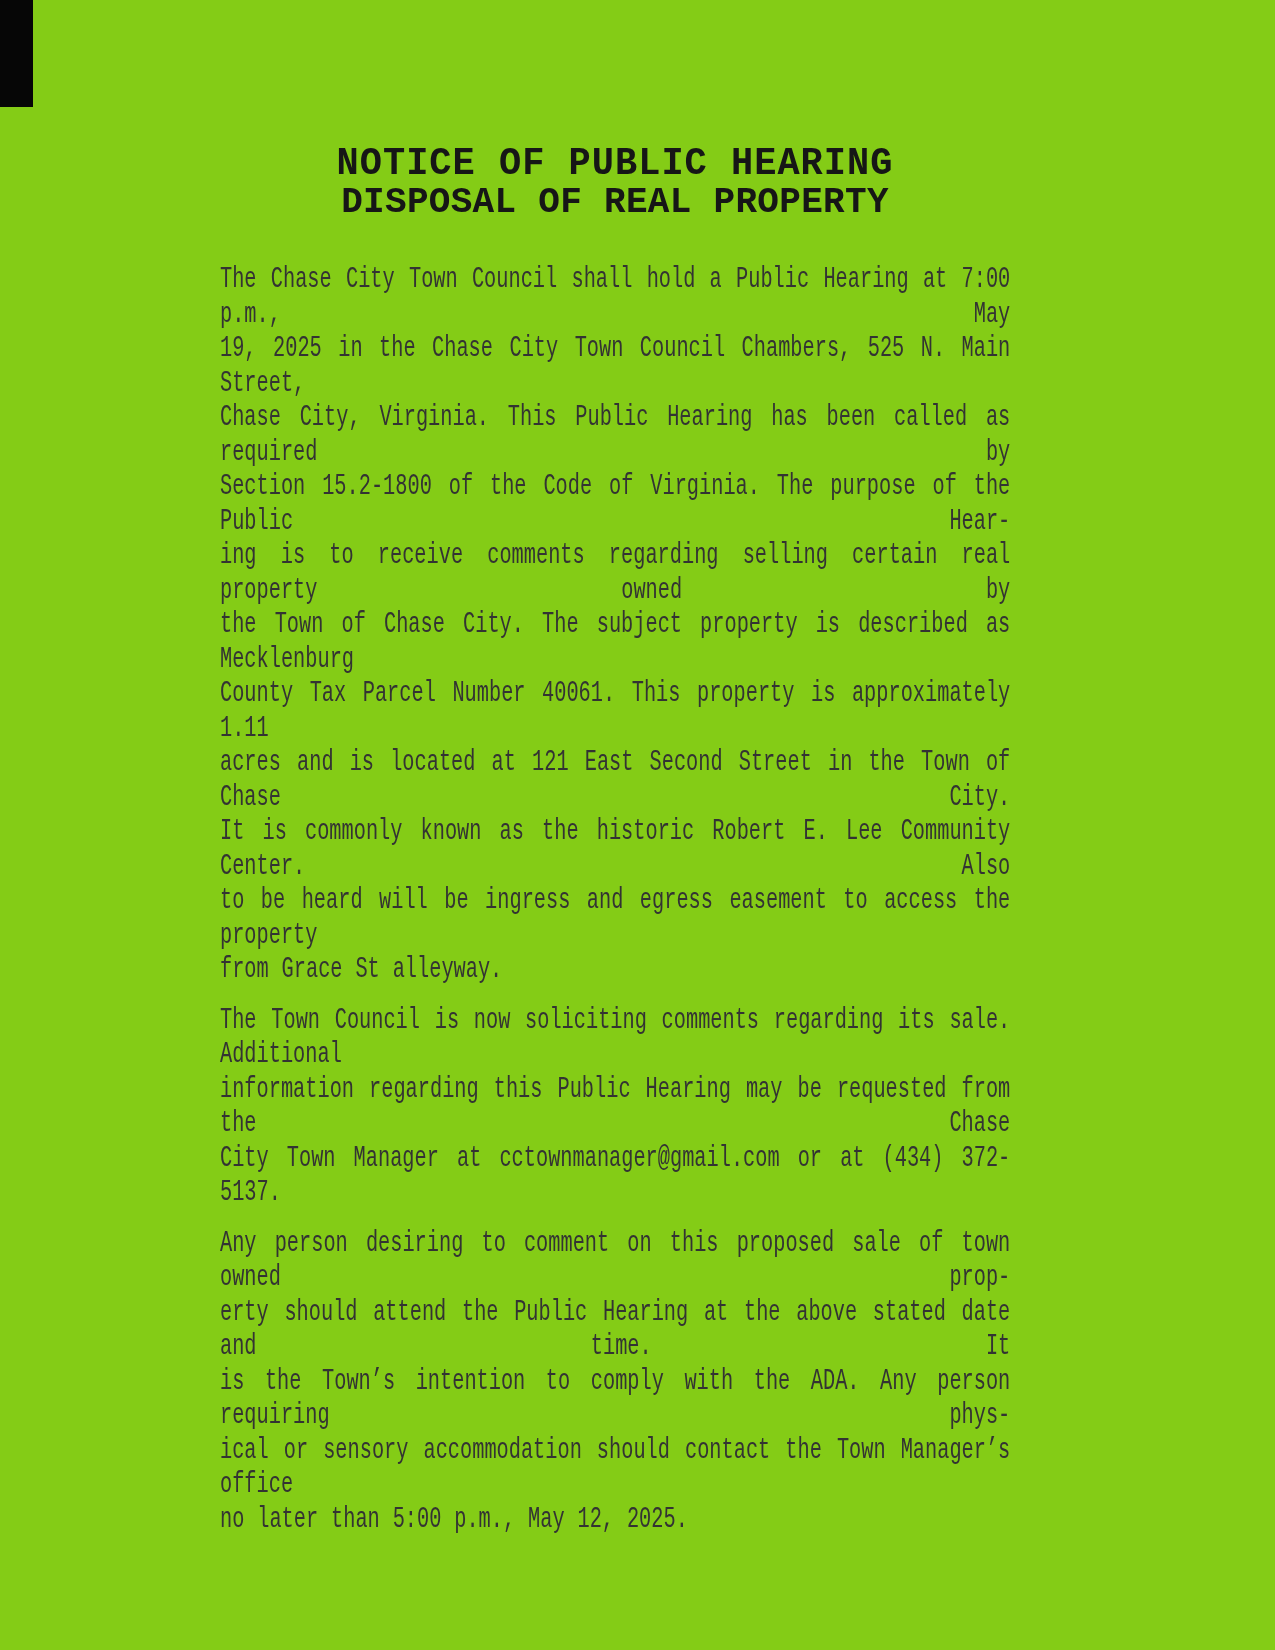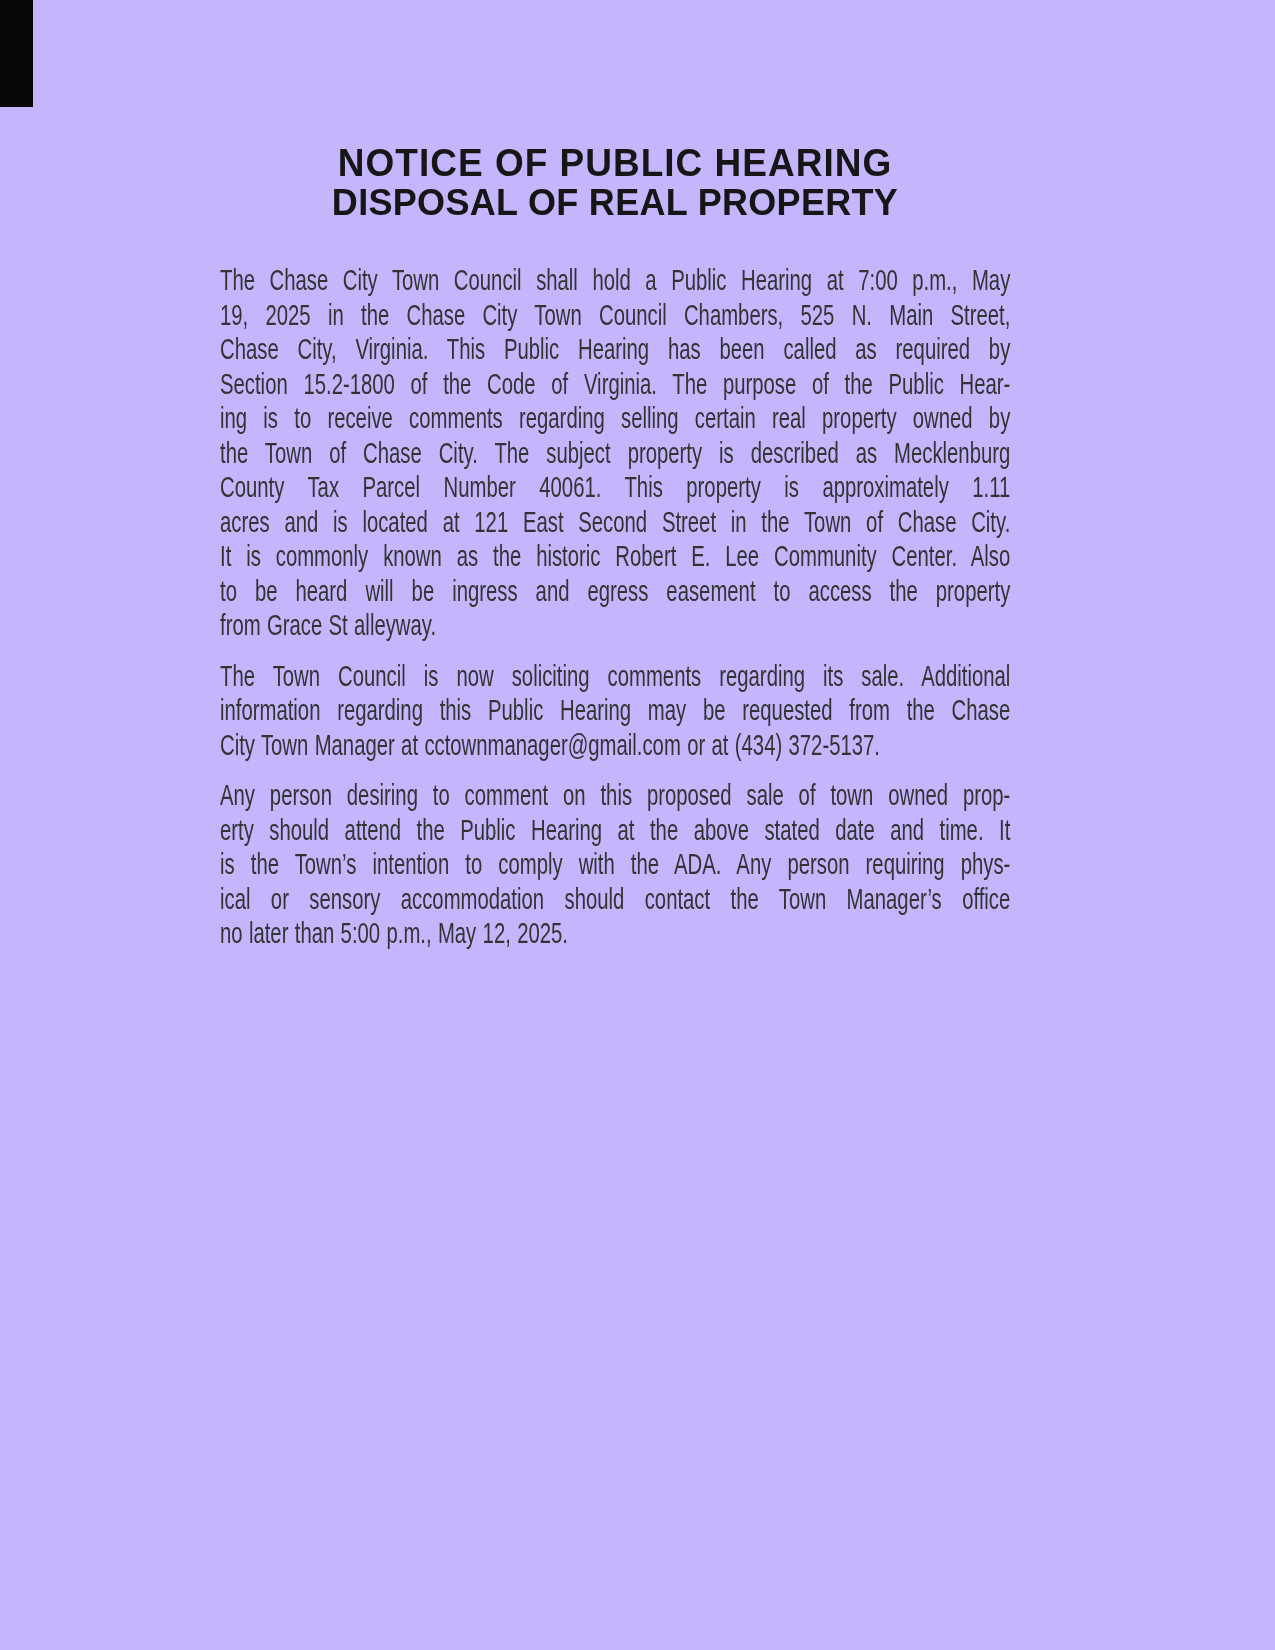--- a/index.html
+++ b/index.html
@@ -4,23 +4,23 @@
 <style>
   html, body {
     margin: 0;
     padding: 0;
     background: #ffffff;
   }
   .page {
     position: relative;
     width: 1275px;
     height: 1650px;
-    background: #c4b5fd;
+    background: #84cc16;
     overflow: hidden;
-    font-family: Liberation Sans, sans-serif;
+    font-family: Liberation Mono, monospace;
   }
   .corner-bar {
     position: absolute;
     left: 0;
     top: 0;
     width: 33px;
     height: 107px;
     background: #060606;
   }
   .notice {

